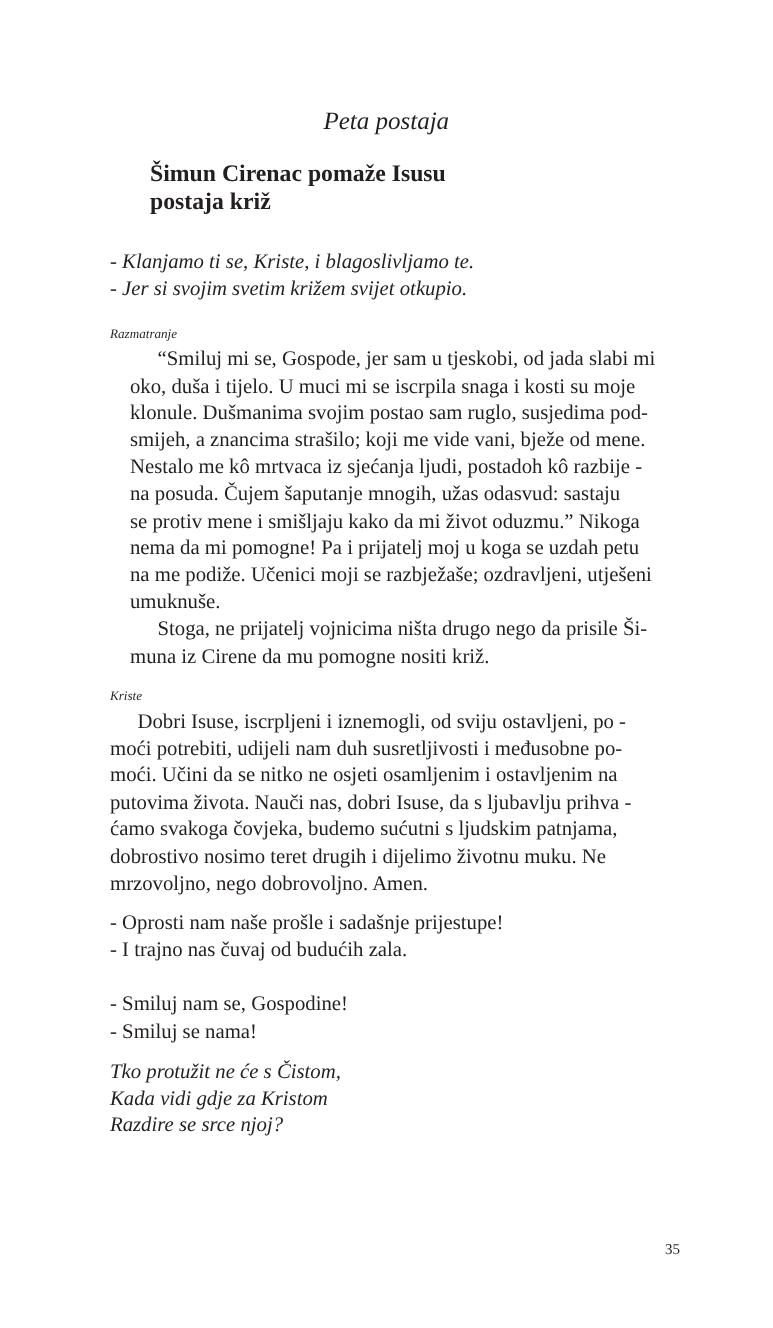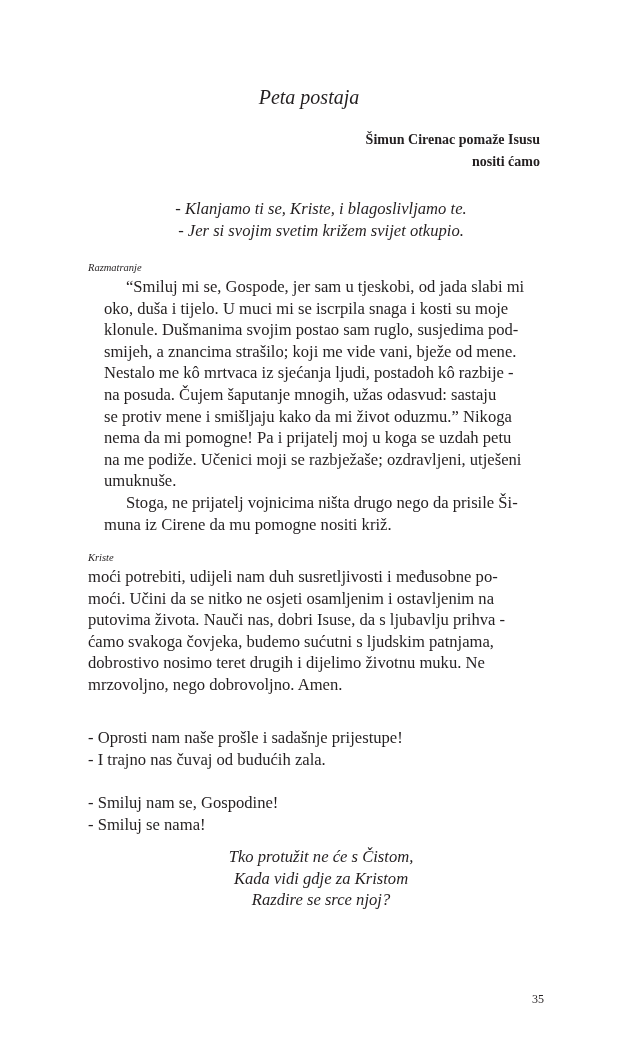--- a/index.html
+++ b/index.html
@@ -8,40 +8,40 @@
       font-family: "Liberation Serif", "DejaVu Serif", serif;
       color: #231f20;
     }
     .page { position: absolute; left: 0; top: 0; width: 618px; height: 1062px; }
     .station {
       position: absolute; left: 0; width: 618px; top: 84px;
       text-align: center; font-style: italic; font-size: 20px; line-height: 26px;
     }
     .title {
       position: absolute; left: 120px; width: 420px; top: 129px;
-      text-align: right; font-weight: bold; font-size: 14px; line-height: 22px;
+      text-align: left; font-weight: bold; font-size: 19px; line-height: 22px;
     }
     .block { position: absolute; left: 88px; width: 466px; font-size: 16.6px; line-height: 21.6px; }
     .block p { margin: 0; }
-    .italic { font-style: italic; text-align: center; }
+    .italic { font-style: italic; }
     .label { position: absolute; left: 88px; font-style: italic; font-size: 10.5px; line-height: 12px; }
     .para { text-align: justify; text-align-last: left; }
     .para .line { display: block; white-space: nowrap; }
     .indent { padding-left: 22px; }
     .pagenum { position: absolute; left: 532px; top: 992px; font-size: 12px; }
   </style>
 </head>
 <body>
 
 <div class="page">
   <div class="station">Peta postaja</div>
 
   <div class="title">
     <div>Šimun Cirenac pomaže Isusu</div>
-    <div>nositi ćamo</div>
+    <div>postaja križ</div>
   </div>
 
   <div class="block italic" style="top:198px;">
     <p>- Klanjamo ti se, Kriste, i blagoslivljamo te.</p>
     <p>- Jer si svojim svetim križem svijet otkupio.</p>
   </div>
 
   <div class="label" style="top:262px;">Razmatranje</div>
 
   <div class="block para" style="top:276px;margin-left:16px;">
@@ -55,20 +55,21 @@
     <span class="line">nema da mi pomogne! Pa i prijatelj moj u koga se uzdah petu</span>
     <span class="line">na me podiže. Učenici moji se razbježaše; ozdravljeni, utješeni</span>
     <span class="line">umuknuše.</span>
     <span class="line indent">Stoga, ne prijatelj vojnicima ništa drugo nego da prisile Ši-</span>
     <span class="line">muna iz Cirene da mu pomogne nositi križ.</span>
   </div>
 
   <div class="label" style="top:552px;">Kriste</div>
 
   <div class="block para" style="top:566px;">
+    <span class="line indent">Dobri Isuse, iscrpljeni i iznemogli, od sviju ostavljeni, po -</span>
     <span class="line">moći potrebiti, udijeli nam duh susretljivosti i međusobne po-</span>
     <span class="line">moći. Učini da se nitko ne osjeti osamljenim i ostavljenim na</span>
     <span class="line">putovima života. Nauči nas, dobri Isuse, da s ljubavlju prihva -</span>
     <span class="line">ćamo svakoga čovjeka, budemo sućutni s ljudskim patnjama,</span>
     <span class="line">dobrostivo nosimo teret drugih i dijelimo životnu muku. Ne</span>
     <span class="line">mrzovoljno, nego dobrovoljno. Amen.</span>
   </div>
 
   <div class="block" style="top:727px;">
     <p>- Oprosti nam naše prošle i sadašnje prijestupe!</p>

